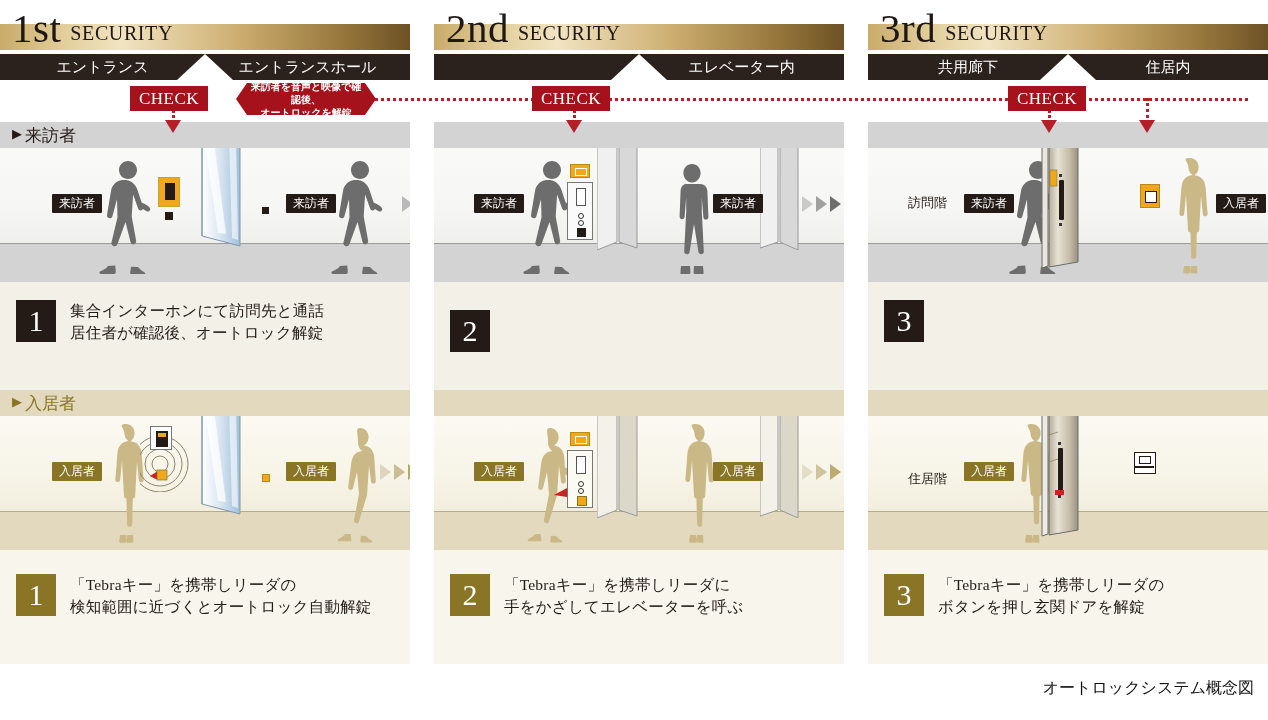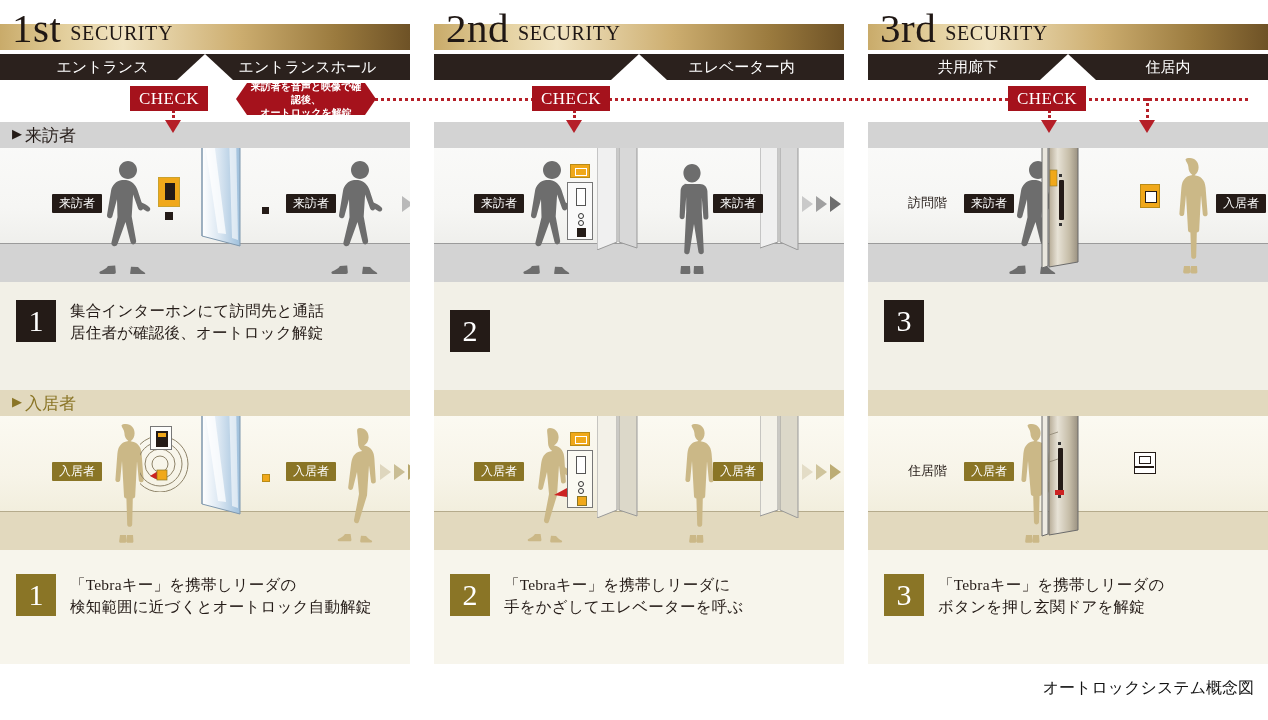--- a/index.html
+++ b/index.html
@@ -613,21 +613,21 @@
         <span class="chev" style="color:#a6943f;"></span>
       </div>
     </div>
 
     <div class="room" style="left:868px; width:400px;">
       <div class="wall r-wall"></div>
       <div class="top-line" style="background:#bdb392;"></div>
       <div class="base-line" style="background:#b5ab8c;"></div>
       <div class="floor r-floor"></div>
 
-      <div class="floor-label" style="left:40px; top:72px;">住居階</div>
+      <div class="floor-label" style="left:40px; top:80px;">住居階</div>
 
       <div class="tag tag-gold" style="left:96px; top:72px;">入居者</div>
 
       <div class="person" style="left:142px; bottom:6px;">
         <svg width="52" height="122" viewBox="0 0 52 122">
           <path fill="#cbb887" d="M22 2c5 0 8.6 4 8.6 9.2 0 3.4-1.6 6.4-4 8 3.4.6 6 1.6 8 3.6 2.4 2.4 3.4 5.4 3.8 9.4l1.8 24c.2 3-4.2 3.4-4.6.4l-1.8-18-1.8 33c0 1.6-1 2.4-2.4 2.4l-.6 26c0 3.2-5 3.2-5 0l-.8-26c-1.4 0-2.4-.8-2.4-2.4L18 39l-1.8 19c-.4 3-5 2.6-4.8-.4l2-26c.4-4.2 1.4-7.2 4-9.6 2-1.8 4-2.6 7-3-2.4-1.6-4-4.6-4-8C20.4 6 13 2 22 2z"></path>
           <path fill="#cbb887" d="M36 54c4.6 9 8.6 17 12 25 1.2 3-3 4.8-4.4 1.8-3.4-7.4-7-14.6-11.2-22z"></path>
           <path fill="#cbb887" d="M16 113h6l.4 6c0 1.2-.6 1.8-1.8 1.8h-4c-1 0-1.6-.6-1.4-1.8z"></path>
           <path fill="#cbb887" d="M23 113h6l.4 6c.2 1.2-.4 1.8-1.4 1.8h-4c-1.2 0-1.8-.6-1.8-1.8z"></path>
         </svg>

